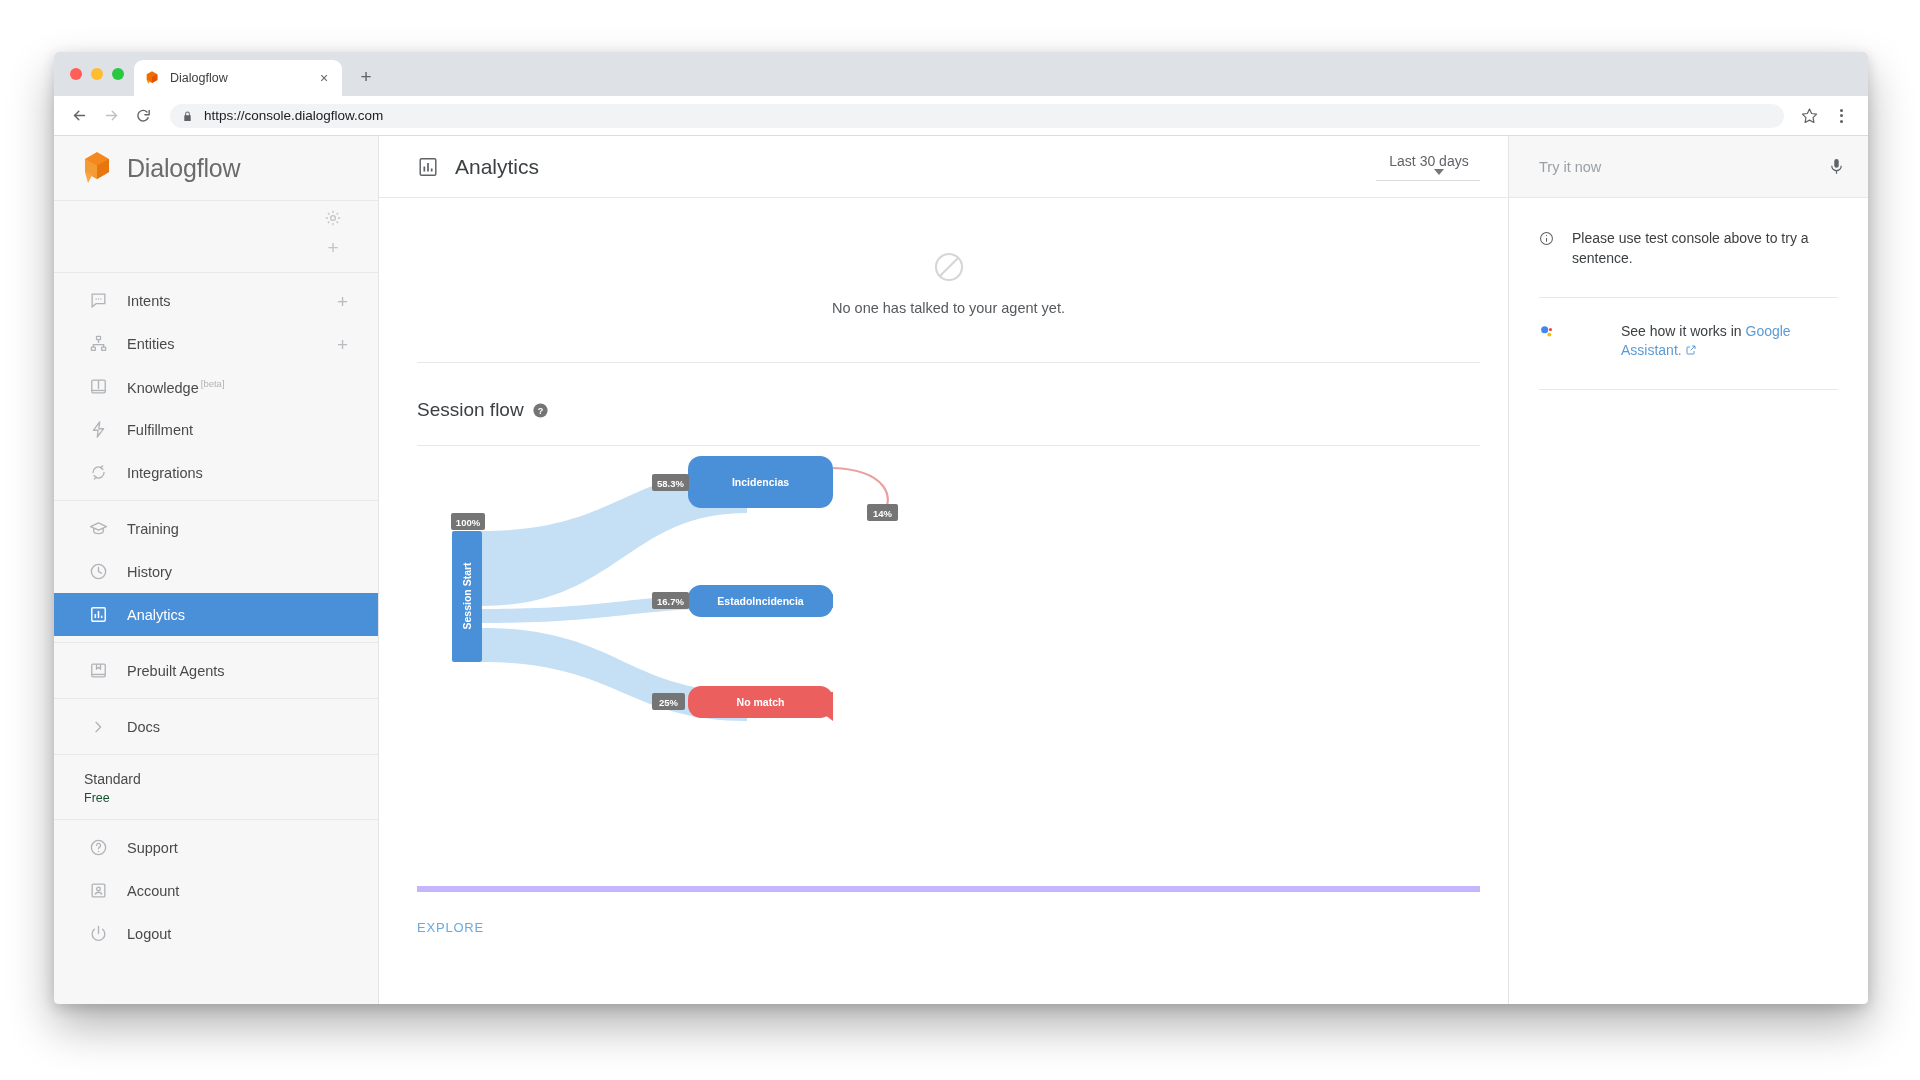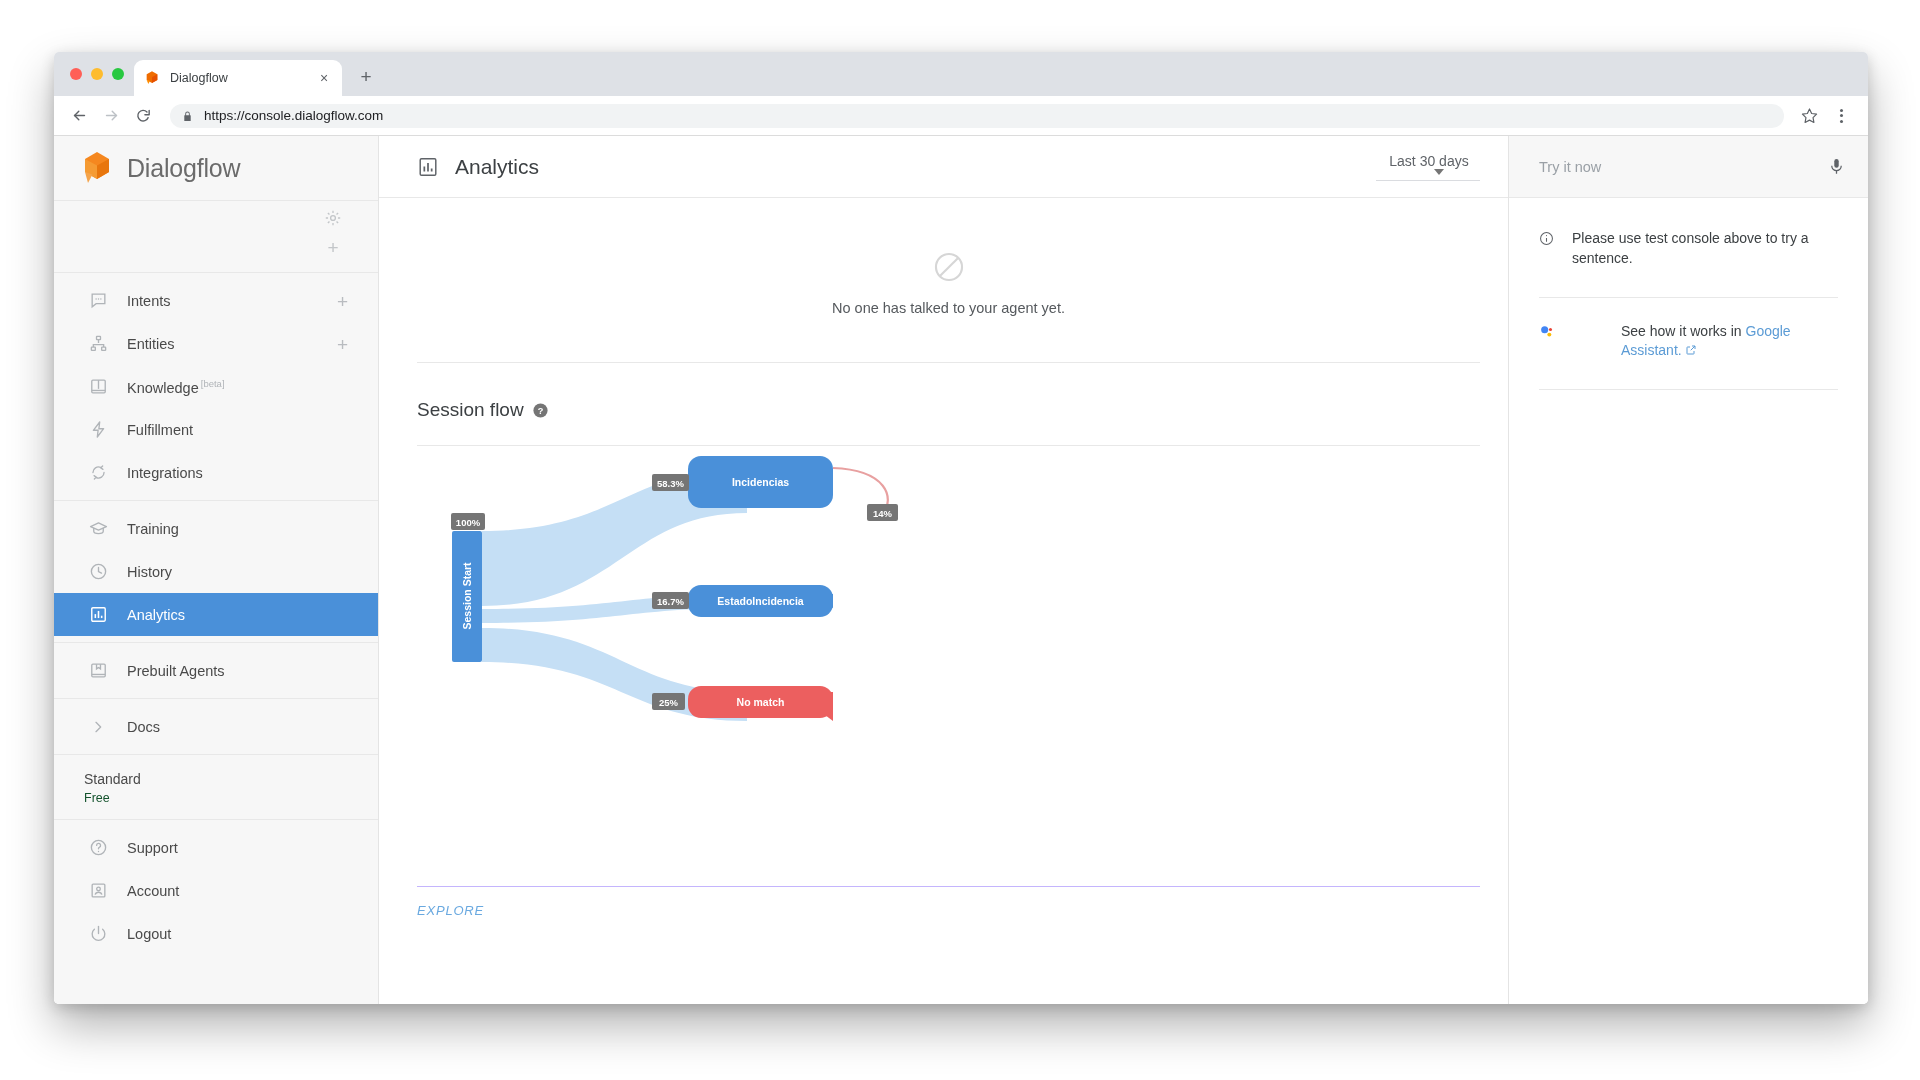--- a/index.html
+++ b/index.html
@@ -180,21 +180,21 @@
 
   .section-head {
     display: flex; align-items: center;
     padding: 36px 0 24px;
     border-bottom: 1px solid #e8e8e8;
   }
   .section-title { font-size: 19px; color: #3c4043; margin-right: 8px; }
   .help-icon { width: 17px; height: 17px; color: #757575; }
 
   .sankey-wrap { position: relative; height: 440px; }
-  .explore-bar { border-top: 1px solid #c4b5fd; padding-top: 14px; font-style: italic; }
+  .explore-bar { border-top: 6px solid #c4b5fd; padding-top: 26px; }
   .explore-link { font-size: 13px; color: #6aa9e0; letter-spacing: 0.8px; }
 
   
   .rightpanel {
     width: 360px; flex: 0 0 360px;
     border-left: 1px solid #e4e4e4;
     background: #fff;
     display: flex; flex-direction: column;
   }
   .tryit-row {

